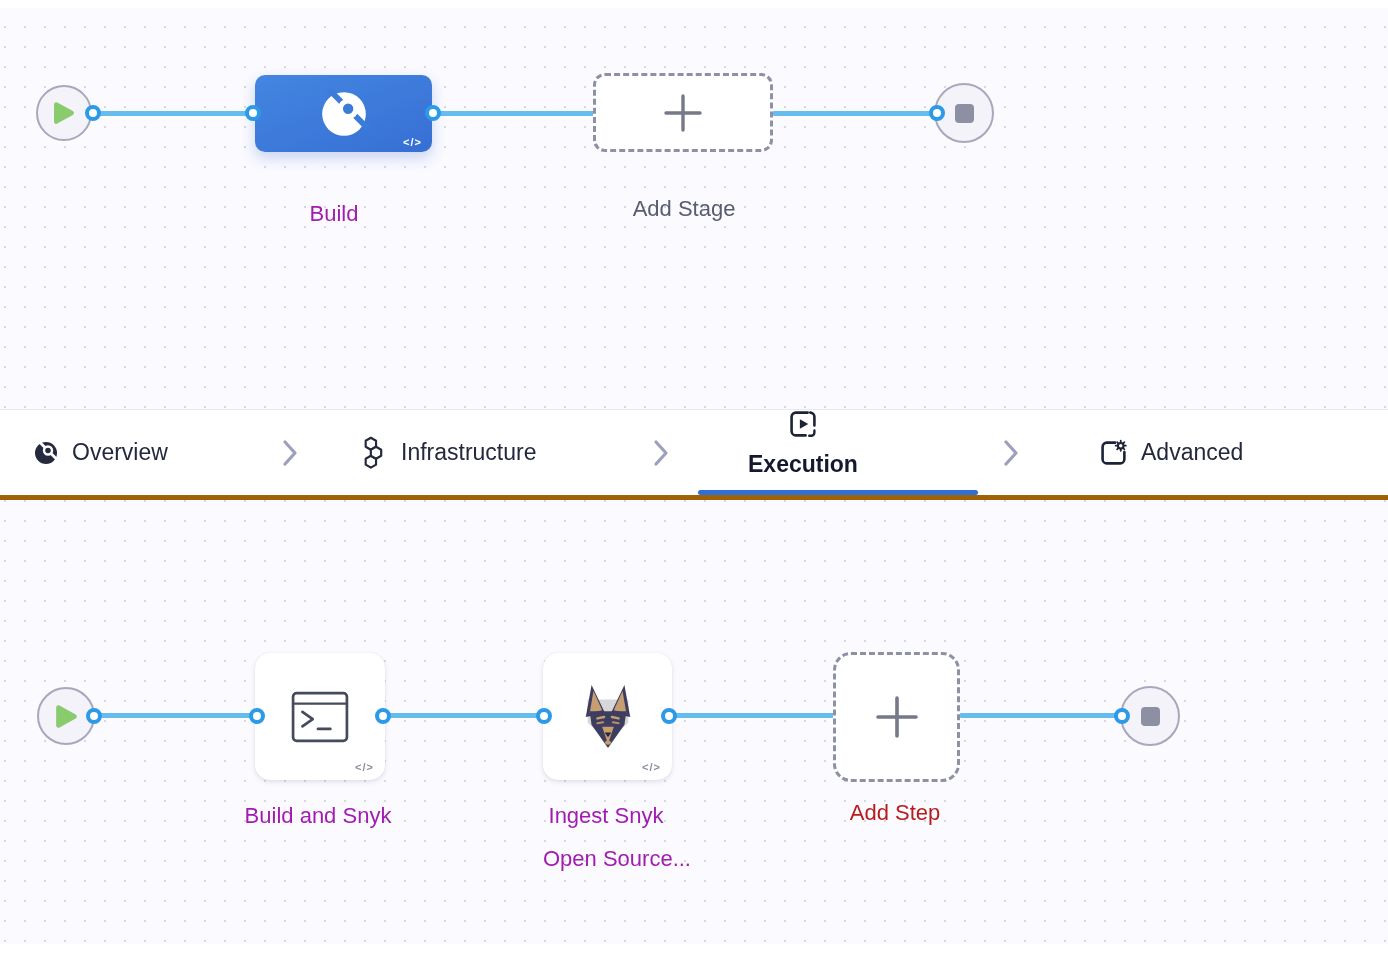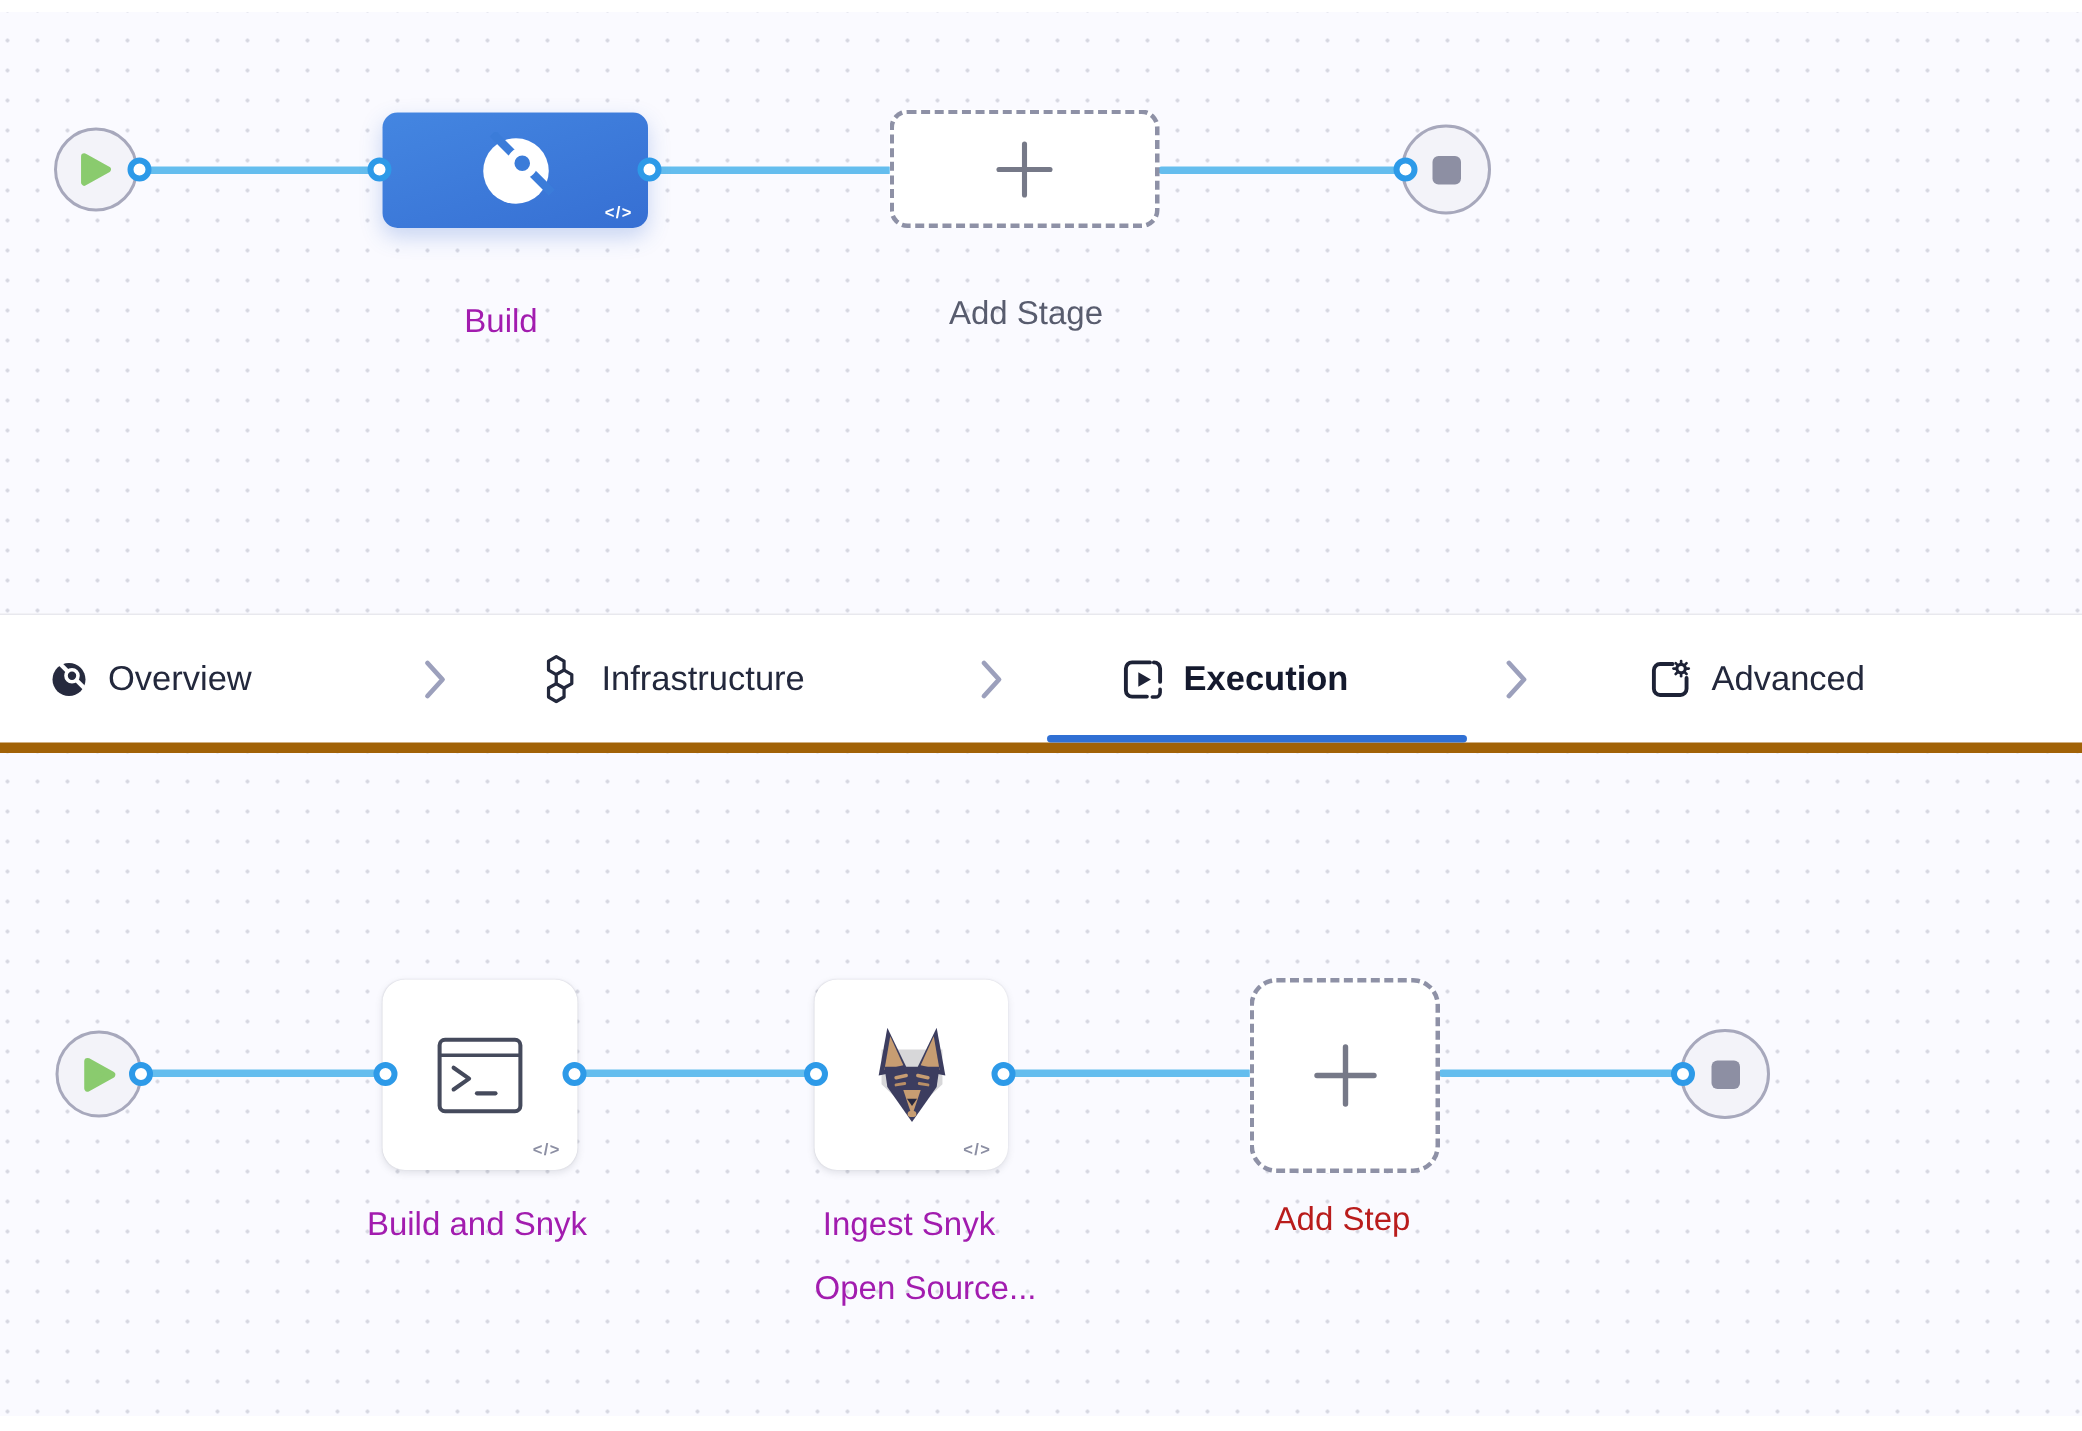--- a/index.html
+++ b/index.html
@@ -70,21 +70,21 @@
   
   .lbl{
     position:absolute;transform:translateX(-50%);white-space:nowrap;
     font-size:22px;color:#a21caf;z-index:3;
   }
   .lbl.gray{color:#585c6e;}
 
   
   .tabbar{
     position:absolute;left:0;right:0;top:409px;height:85px;background:#ffffff;
-    border-top:1px solid #e8e8ee;border-bottom:7px solid #a16207;
+    border-top:1px solid #e8e8ee;border-bottom:5px solid #a16207;
     box-sizing:content-box;z-index:7;
   }
   .tab{
     position:absolute;top:0;height:100%;display:flex;align-items:center;gap:13px;
     cursor:pointer;
   }
   .tab-label{font-size:23px;color:#23283c;}
   .tab.active .tab-label{font-weight:bold;color:#14192d;}
   .tab-underline{
     position:absolute;left:698px;bottom:0;width:280px;height:5px;
@@ -162,21 +162,21 @@
           <polygon points="12.5,10.4 17.52,13.3 17.52,19.1 12.5,22 7.48,19.1 7.48,13.3"></polygon>
         </g>
       </svg>
       <span class="tab-label">Infrastructure</span>
     </div>
 
     <svg class="chevron" style="left:650px;" width="22" height="30" viewBox="0 0 22 30">
       <polyline points="6,4 16,15 6,26" fill="none" stroke="#9ca0bc" stroke-width="3.2" stroke-linecap="round" stroke-linejoin="round"></polyline>
     </svg>
 
-    <div class="tab active" style="left:748px;">
+    <div class="tab active" style="left:748px;flex-direction:column;">
       <svg width="28" height="28" viewBox="0 0 27 27">
         <path d="M18 2.5 H6.5 A4 4 0 0 0 2.5 6.5 V20.5 A4 4 0 0 0 6.5 24.5 H16" fill="none" stroke="#1d2236" stroke-width="2.5" stroke-linecap="round"></path>
         <path d="M24.5 15 V6.5 A4 4 0 0 0 20.5 2.5" fill="none" stroke="#1d2236" stroke-width="2.5" stroke-linecap="round"></path>
         <path d="M19.5 24.8 h2 a3 3 0 0 0 3 -3 v-2" fill="none" stroke="#1d2236" stroke-width="2.3" stroke-linecap="round"></path>
         <path d="M10.5 8.8 L18.6 13.5 L10.5 18.2 Z" fill="#1d2236"></path>
       </svg>
       <span class="tab-label">Execution</span>
     </div>
 
     <svg class="chevron" style="left:1000px;" width="22" height="30" viewBox="0 0 22 30">

